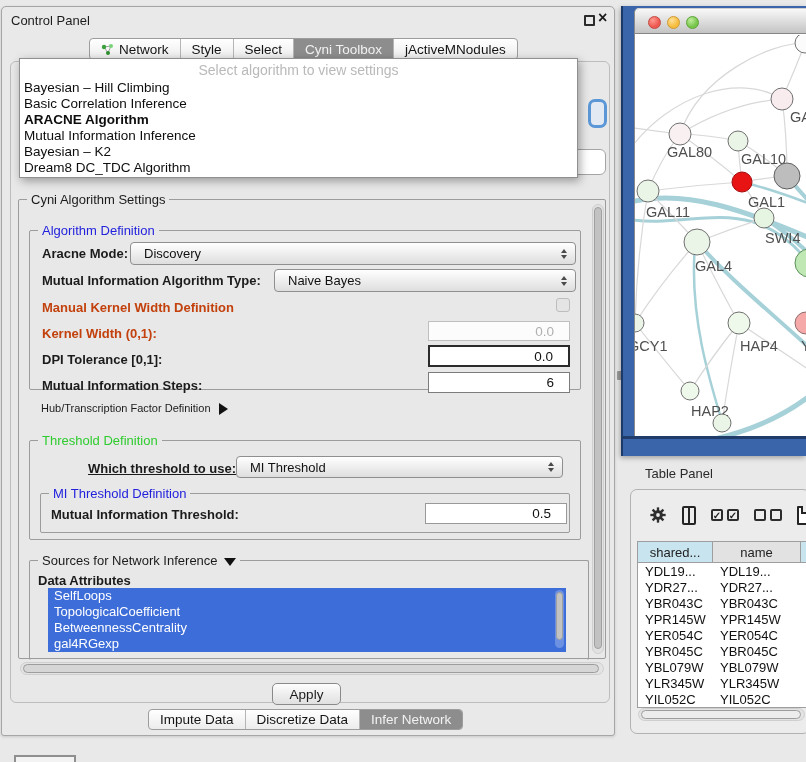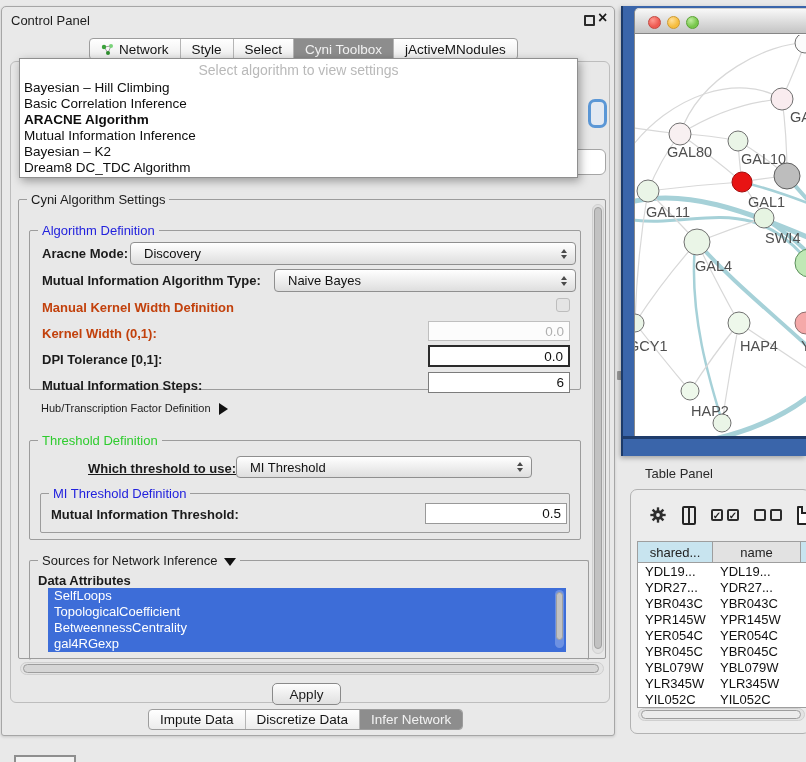--- a/index.html
+++ b/index.html
@@ -37,21 +37,21 @@
   .green { color:#2ecc2e; }
 
   .boldlabel { font-weight:bold; font-size:13px; color:#1b1b1b; white-space:nowrap; }
   .graylabel { color:#c2410c; }
 
   .combo { background:linear-gradient(#ffffff,#dedede); border:1px solid #8f8f8f; border-radius:4px; height:23px; display:flex; align-items:center; padding-left:13px; font-size:13px; color:#111; }
   .spin { position:absolute; right:8px; top:50%; transform:translateY(-50%); display:flex; flex-direction:column; gap:2px; }
   .tri-up    { width:0; height:0; border-left:3.5px solid transparent; border-right:3.5px solid transparent; border-bottom:4.5px solid #4a4a4a; }
   .tri-down  { width:0; height:0; border-left:3.5px solid transparent; border-right:3.5px solid transparent; border-top:4.5px solid #4a4a4a; }
 
-  .field { background:#fff; border:1px solid #7c7c7c; text-align:right; padding:0 5px; font-size:13.5px; color:#111; display:flex; align-items:center; justify-content:flex-end; }
+  .field { background:#fff; border:1px solid #7c7c7c; text-align:right; padding:0 15px; font-size:13.5px; color:#111; display:flex; align-items:center; justify-content:flex-end; }
   .field.disabled { background:#fcfcfc; border:1px solid #bfbfbf; color:#b0b0b0; }
   .field.focus { border:2px solid #2b2b2b; }
 
   .checkbox { width:14px; height:14px; background:#e4e4e4; border:1px solid #bdbdbd; border-radius:3px; }
 
   .arrow-right { display:inline-block; width:0; height:0; border-top:6px solid transparent; border-bottom:6px solid transparent; border-left:9px solid #111; vertical-align:middle; margin-left:8px; }
   .arrow-down  { display:inline-block; width:0; height:0; border-left:6px solid transparent; border-right:6px solid transparent; border-top:8px solid #111; vertical-align:middle; margin-left:6px; }
 
   .attr-list { background:#fff; overflow:hidden; }
   .attr-item { height:16px; line-height:16px; background:#3d6dd8; color:#fff; font-size:13px; padding-left:6px; }
@@ -193,21 +193,21 @@
     </div>
 
     <div class="abs" style="left:22px; top:202px; font-size:11px;">
       <span>Hub/Transcription Factor Definition</span><span class="arrow-right"></span>
     </div>
 
     <div class="abs groupbox" style="left:10px; top:240px; width:552px; height:100px;">
       <span class="glabel green">Threshold Definition</span>
 
       <div class="abs boldlabel" style="left:58px; top:20px;text-decoration:underline;">Which threshold to use:</div>
-      <div class="abs combo" style="left:206px; top:15px; width:296px; height:22px;">
+      <div class="abs combo" style="left:206px; top:15px; width:327px; height:22px;">
         <span>MI Threshold</span>
         <span class="spin">
             <span class="tri-up"></span>
             <span class="tri-down"></span>
           </span>
       </div>
 
       <div class="abs groupbox" style="left:10px; top:52px; width:530px; height:40px;">
         <span class="glabel blue">MI Threshold Definition</span>
         <div class="abs boldlabel" style="left:10px; top:13px;">Mutual Information Threshold:</div>

